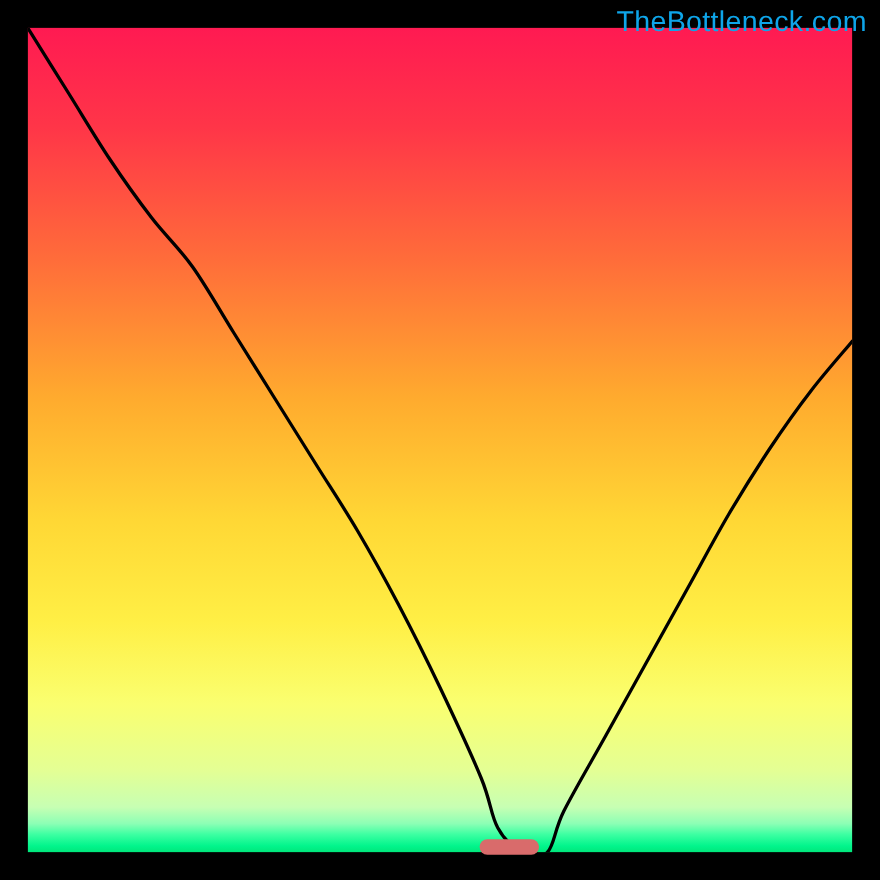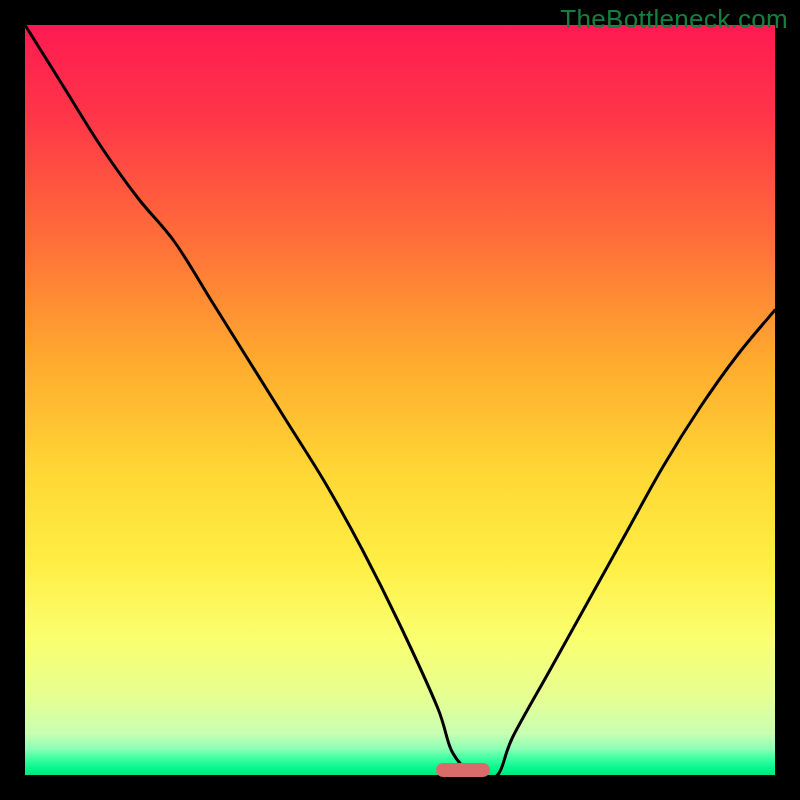--- a/index.html
+++ b/index.html
@@ -15,21 +15,21 @@
     width: 800px;
     height: 800px;
     background: #000;
   }
   .watermark {
     position: absolute;
     top: 4px;
     right: 12px;
     font-family: Arial, Helvetica, sans-serif;
     font-size: 26px;
-    color: #15803d;
+    color: #0ea5e9;
     letter-spacing: 0.3px;
     z-index: 20;
   }
   .plot {
     position: absolute;
     left: 25px;
     top: 25px;
     width: 750px;
     height: 750px;
     overflow: hidden;

